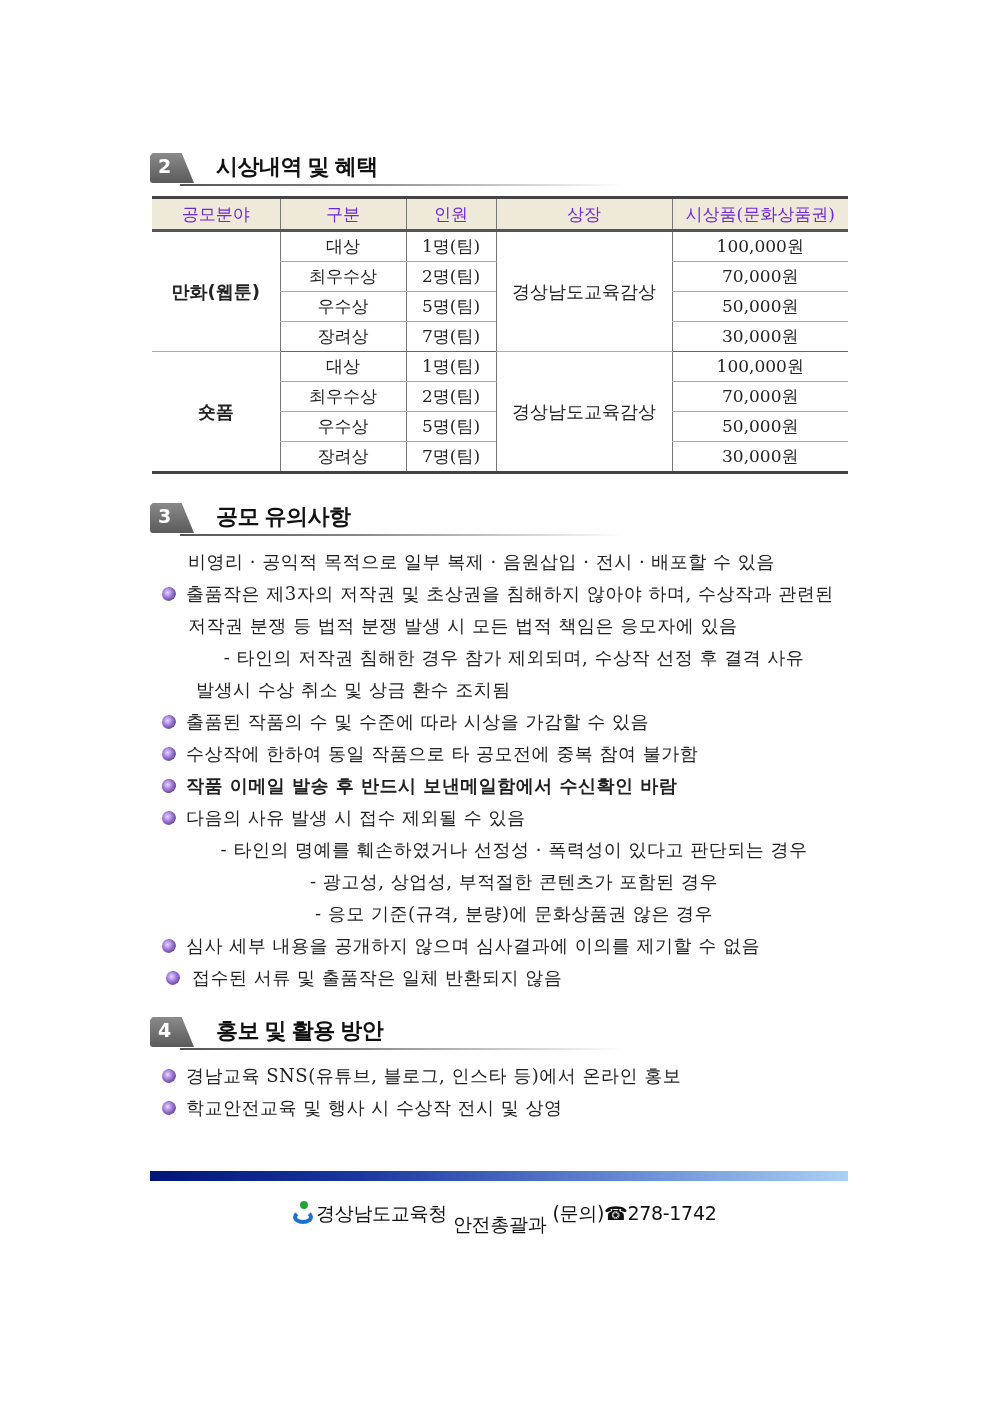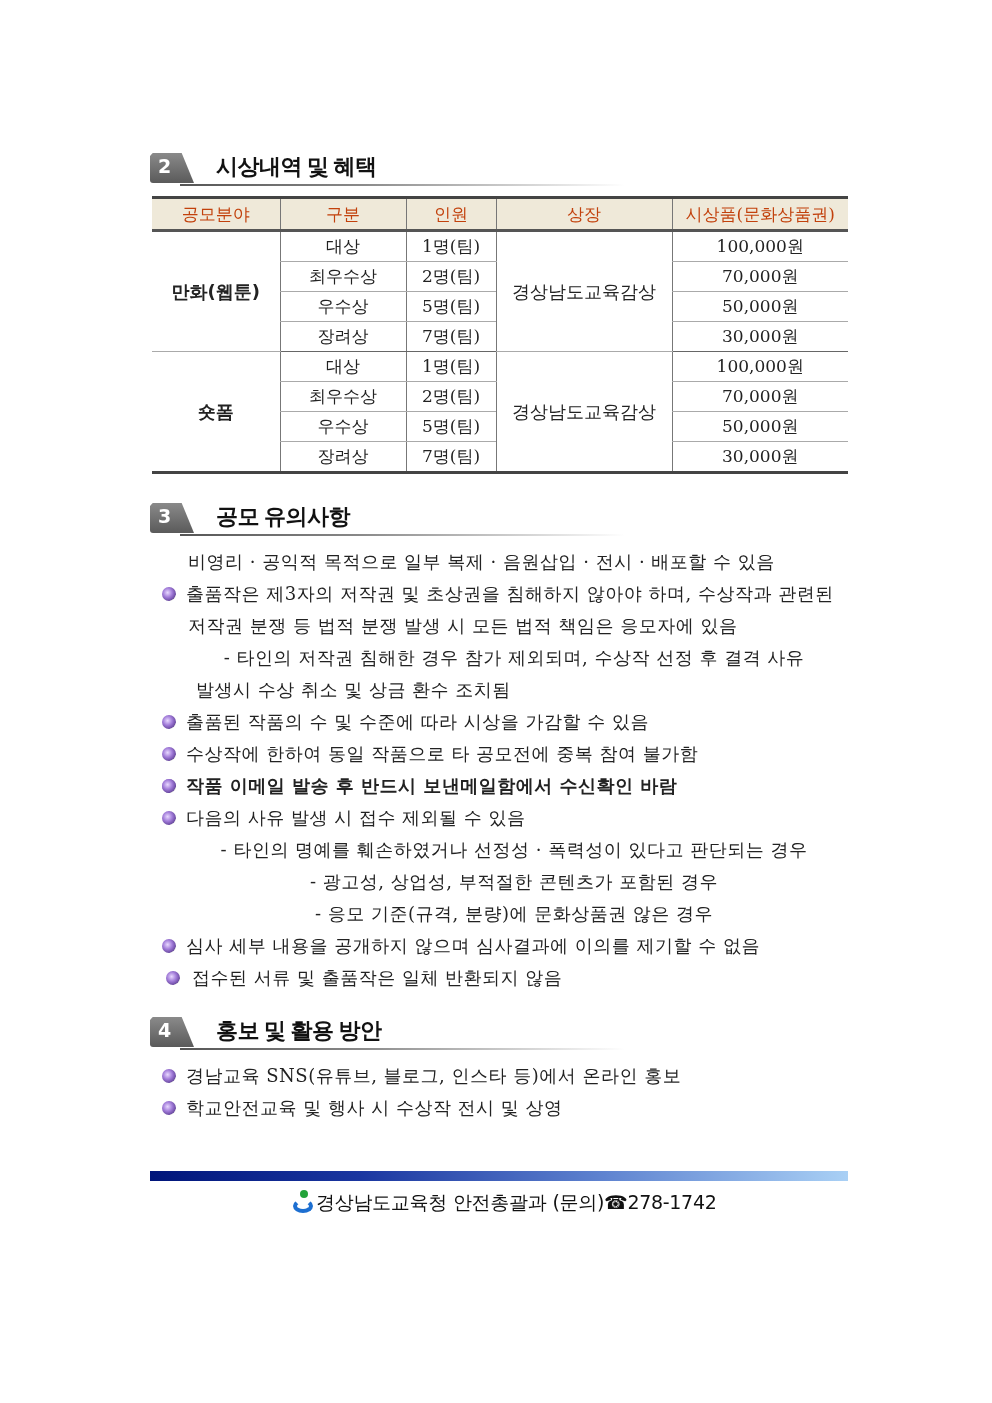--- a/index.html
+++ b/index.html
@@ -8,28 +8,28 @@
   .page { position:absolute; left:150px; top:150px; width:700px; }
 
   .sec-head { position:relative; height:36px; margin-bottom:10px; }
   .sec-badge { position:absolute; left:0; top:3px; width:44px; height:30px;
                background:linear-gradient(#8a8a8a,#5a5a5a);
                clip-path:polygon(0 10%,6% 0,72% 0,100% 100%,0 100%);
                border-radius:3px 0 0 3px; }
   .sec-num { position:absolute; left:8px; top:5px; color:#fff; font-weight:bold;
              font-family:"DejaVu Sans","Liberation Sans",sans-serif; font-size:19px; }
   .sec-title { position:absolute; left:66px; top:2px; font-weight:bold; font-size:22px;
-               font-family:Liberation Serif, serif; color:#111; letter-spacing:-0.5px; }
+               font-family:Liberation Sans, sans-serif; color:#111; letter-spacing:-0.5px; }
   .sec-line { position:absolute; left:30px; right:225px; bottom:0; height:2px;
               background:linear-gradient(to right,#555 0%,#888 40%,rgba(200,200,200,0) 100%); }
 
   table.awards { width:696px; border-collapse:collapse; font-size:17px; margin-left:2px; }
   table.awards th { background:#efe9d9; font-weight:normal; height:28px;
                     border-top:3px solid #444; border-bottom:3px solid #555;
-                    border-left:1px solid #777; color:#c2410c;margin-left:40px; }
+                    border-left:1px solid #777; color:#6d28d9;margin-left:40px; }
   table.awards th:first-child { border-left:none; }
   table.awards td { height:27px; text-align:center; border-left:1px solid #777;
                     border-bottom:1px solid #aaa; color:#222; }
   table.awards td.field { border-left:none; font-weight:bold;
                           font-family:"DejaVu Sans","Liberation Sans",sans-serif; font-size:18px; }
   table.awards tr.grp-end td { border-bottom:1px solid #666; }
   table.awards tr.last td { border-bottom:3px solid #444; }
   table.awards td.award { font-size:18px; }
 
   .notes { margin-top:0; }
@@ -194,15 +194,15 @@
 </div>
 
 <div class="footer-bar"></div>
 
 <div class="footer">
   <span class="logo">
     <span class="dot"></span>
       <span class="swirl"></span>
   </span>
   <span>경상남도교육청</span>
-  <span style="margin-left:6px;">안전총괄과</span>
+  <span style="margin-left:6px;margin-top:22px;">안전총괄과</span>
   <span style="margin-left:6px;">(문의)☎278-1742</span>
 </div>
 
 </body></html>

